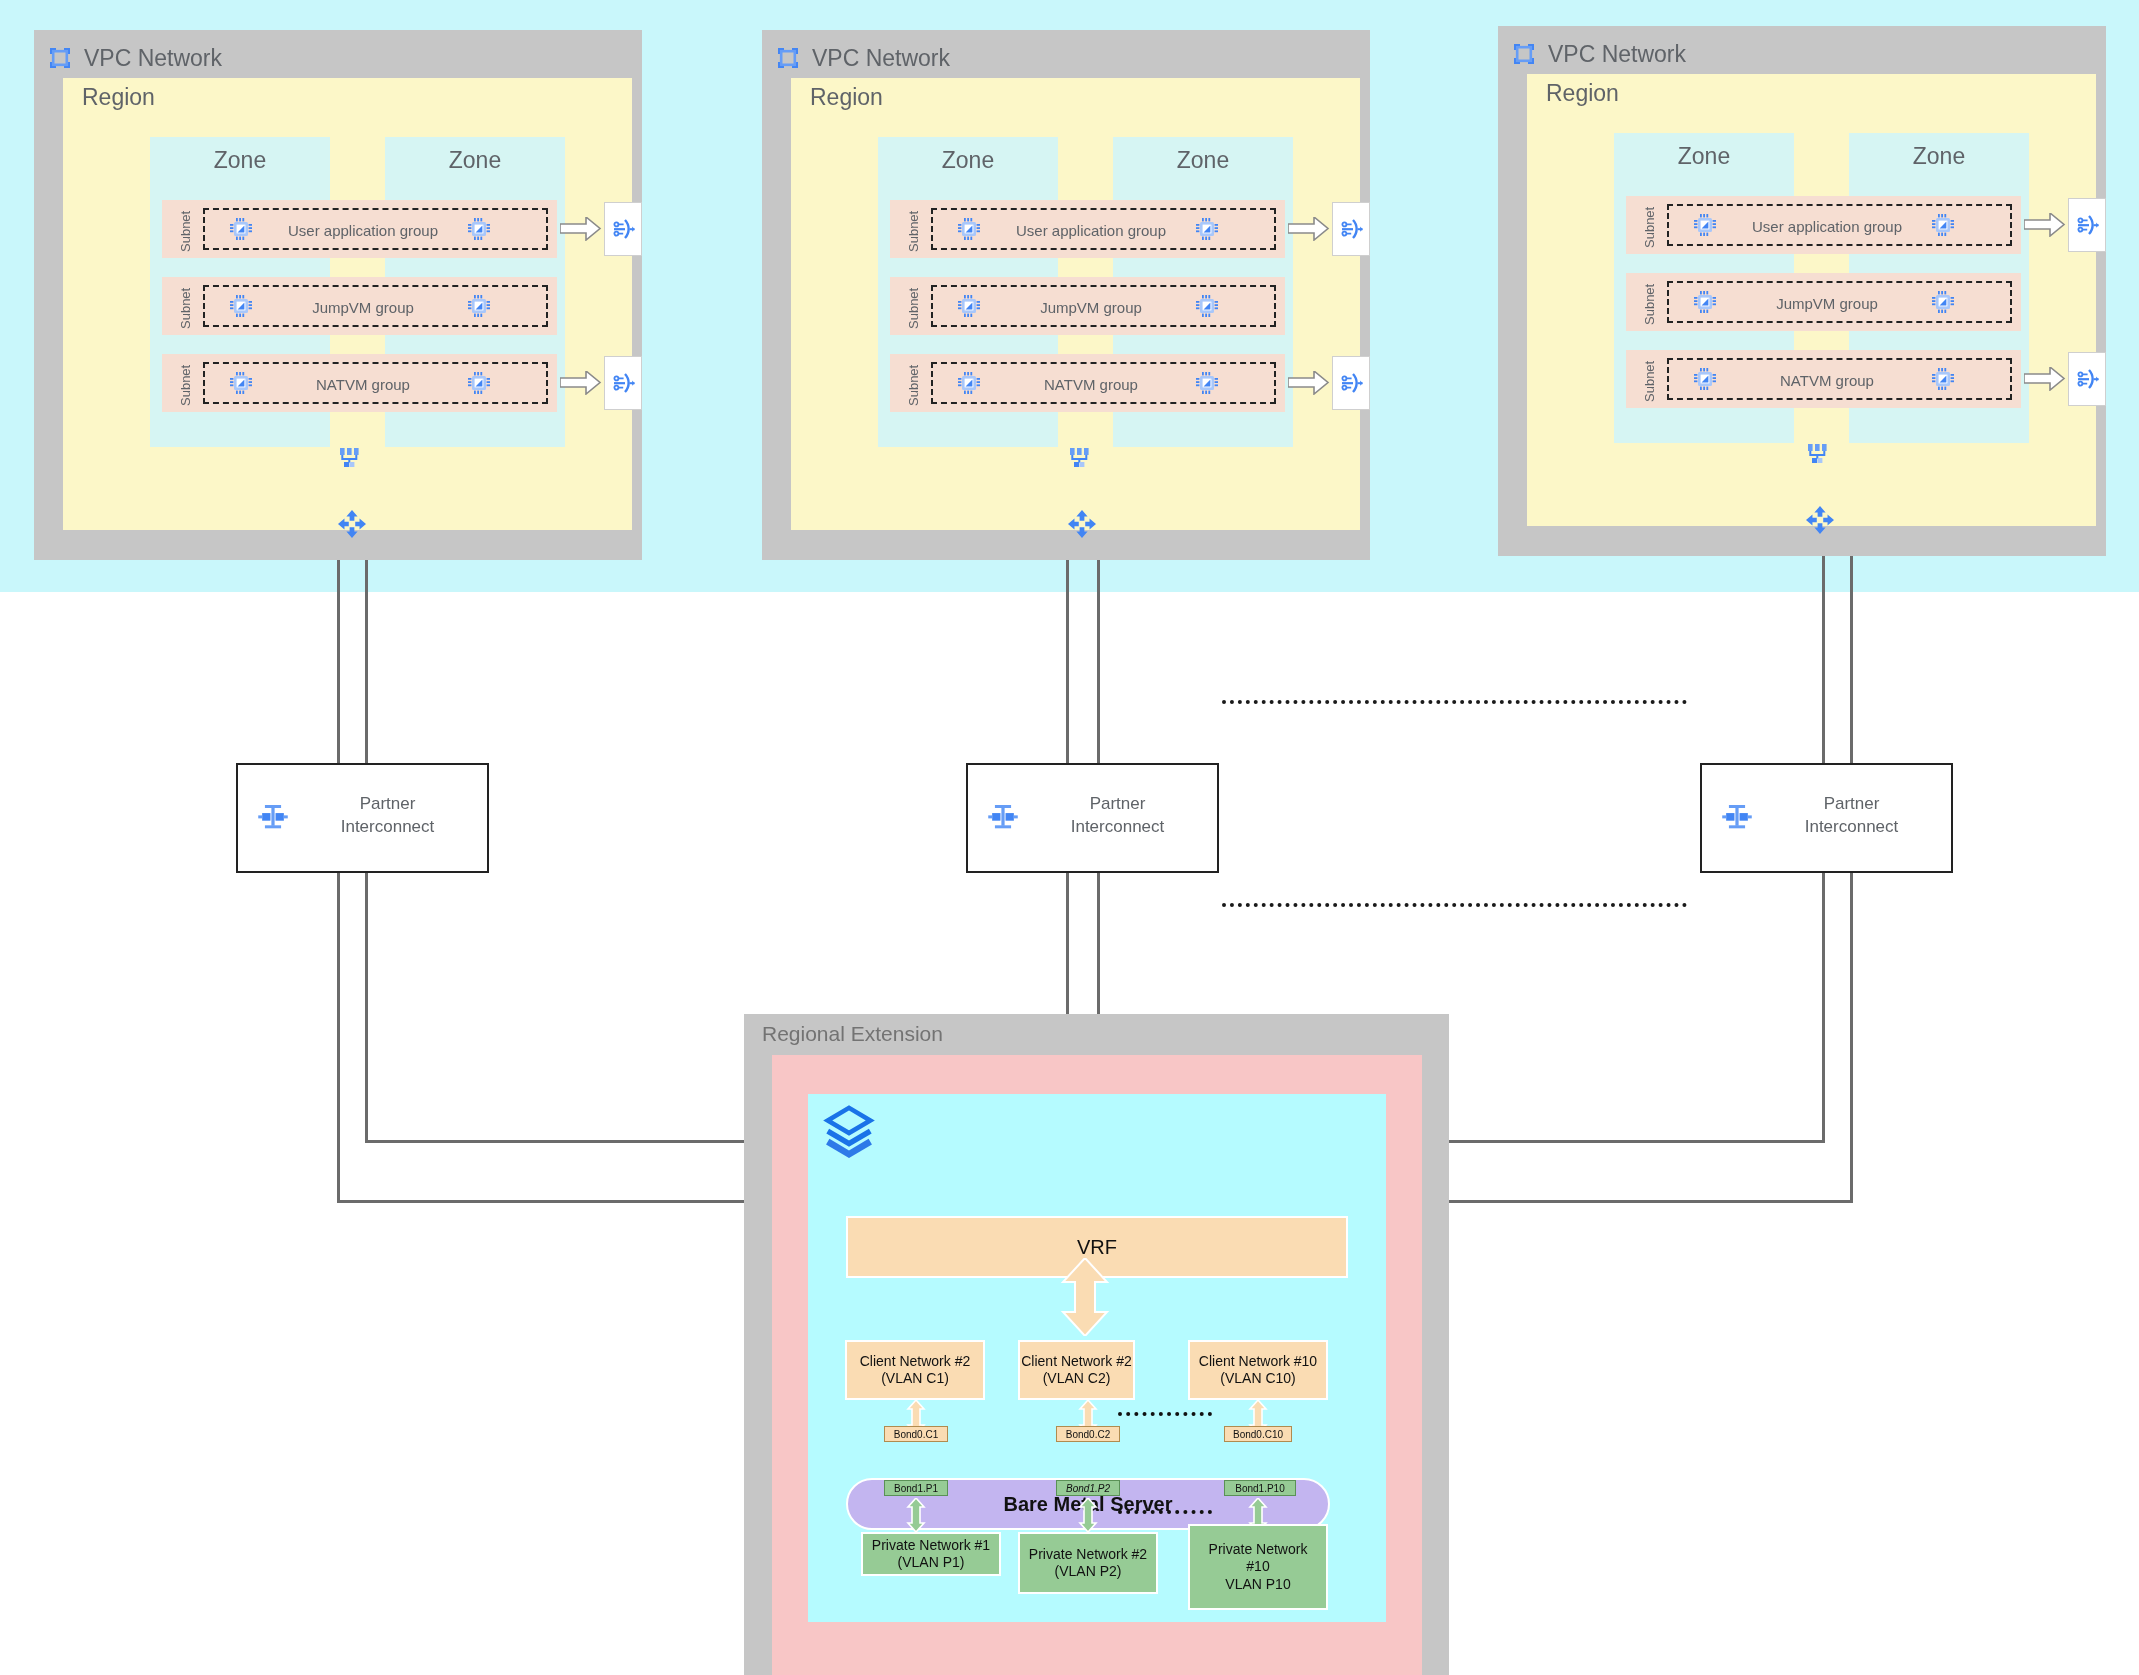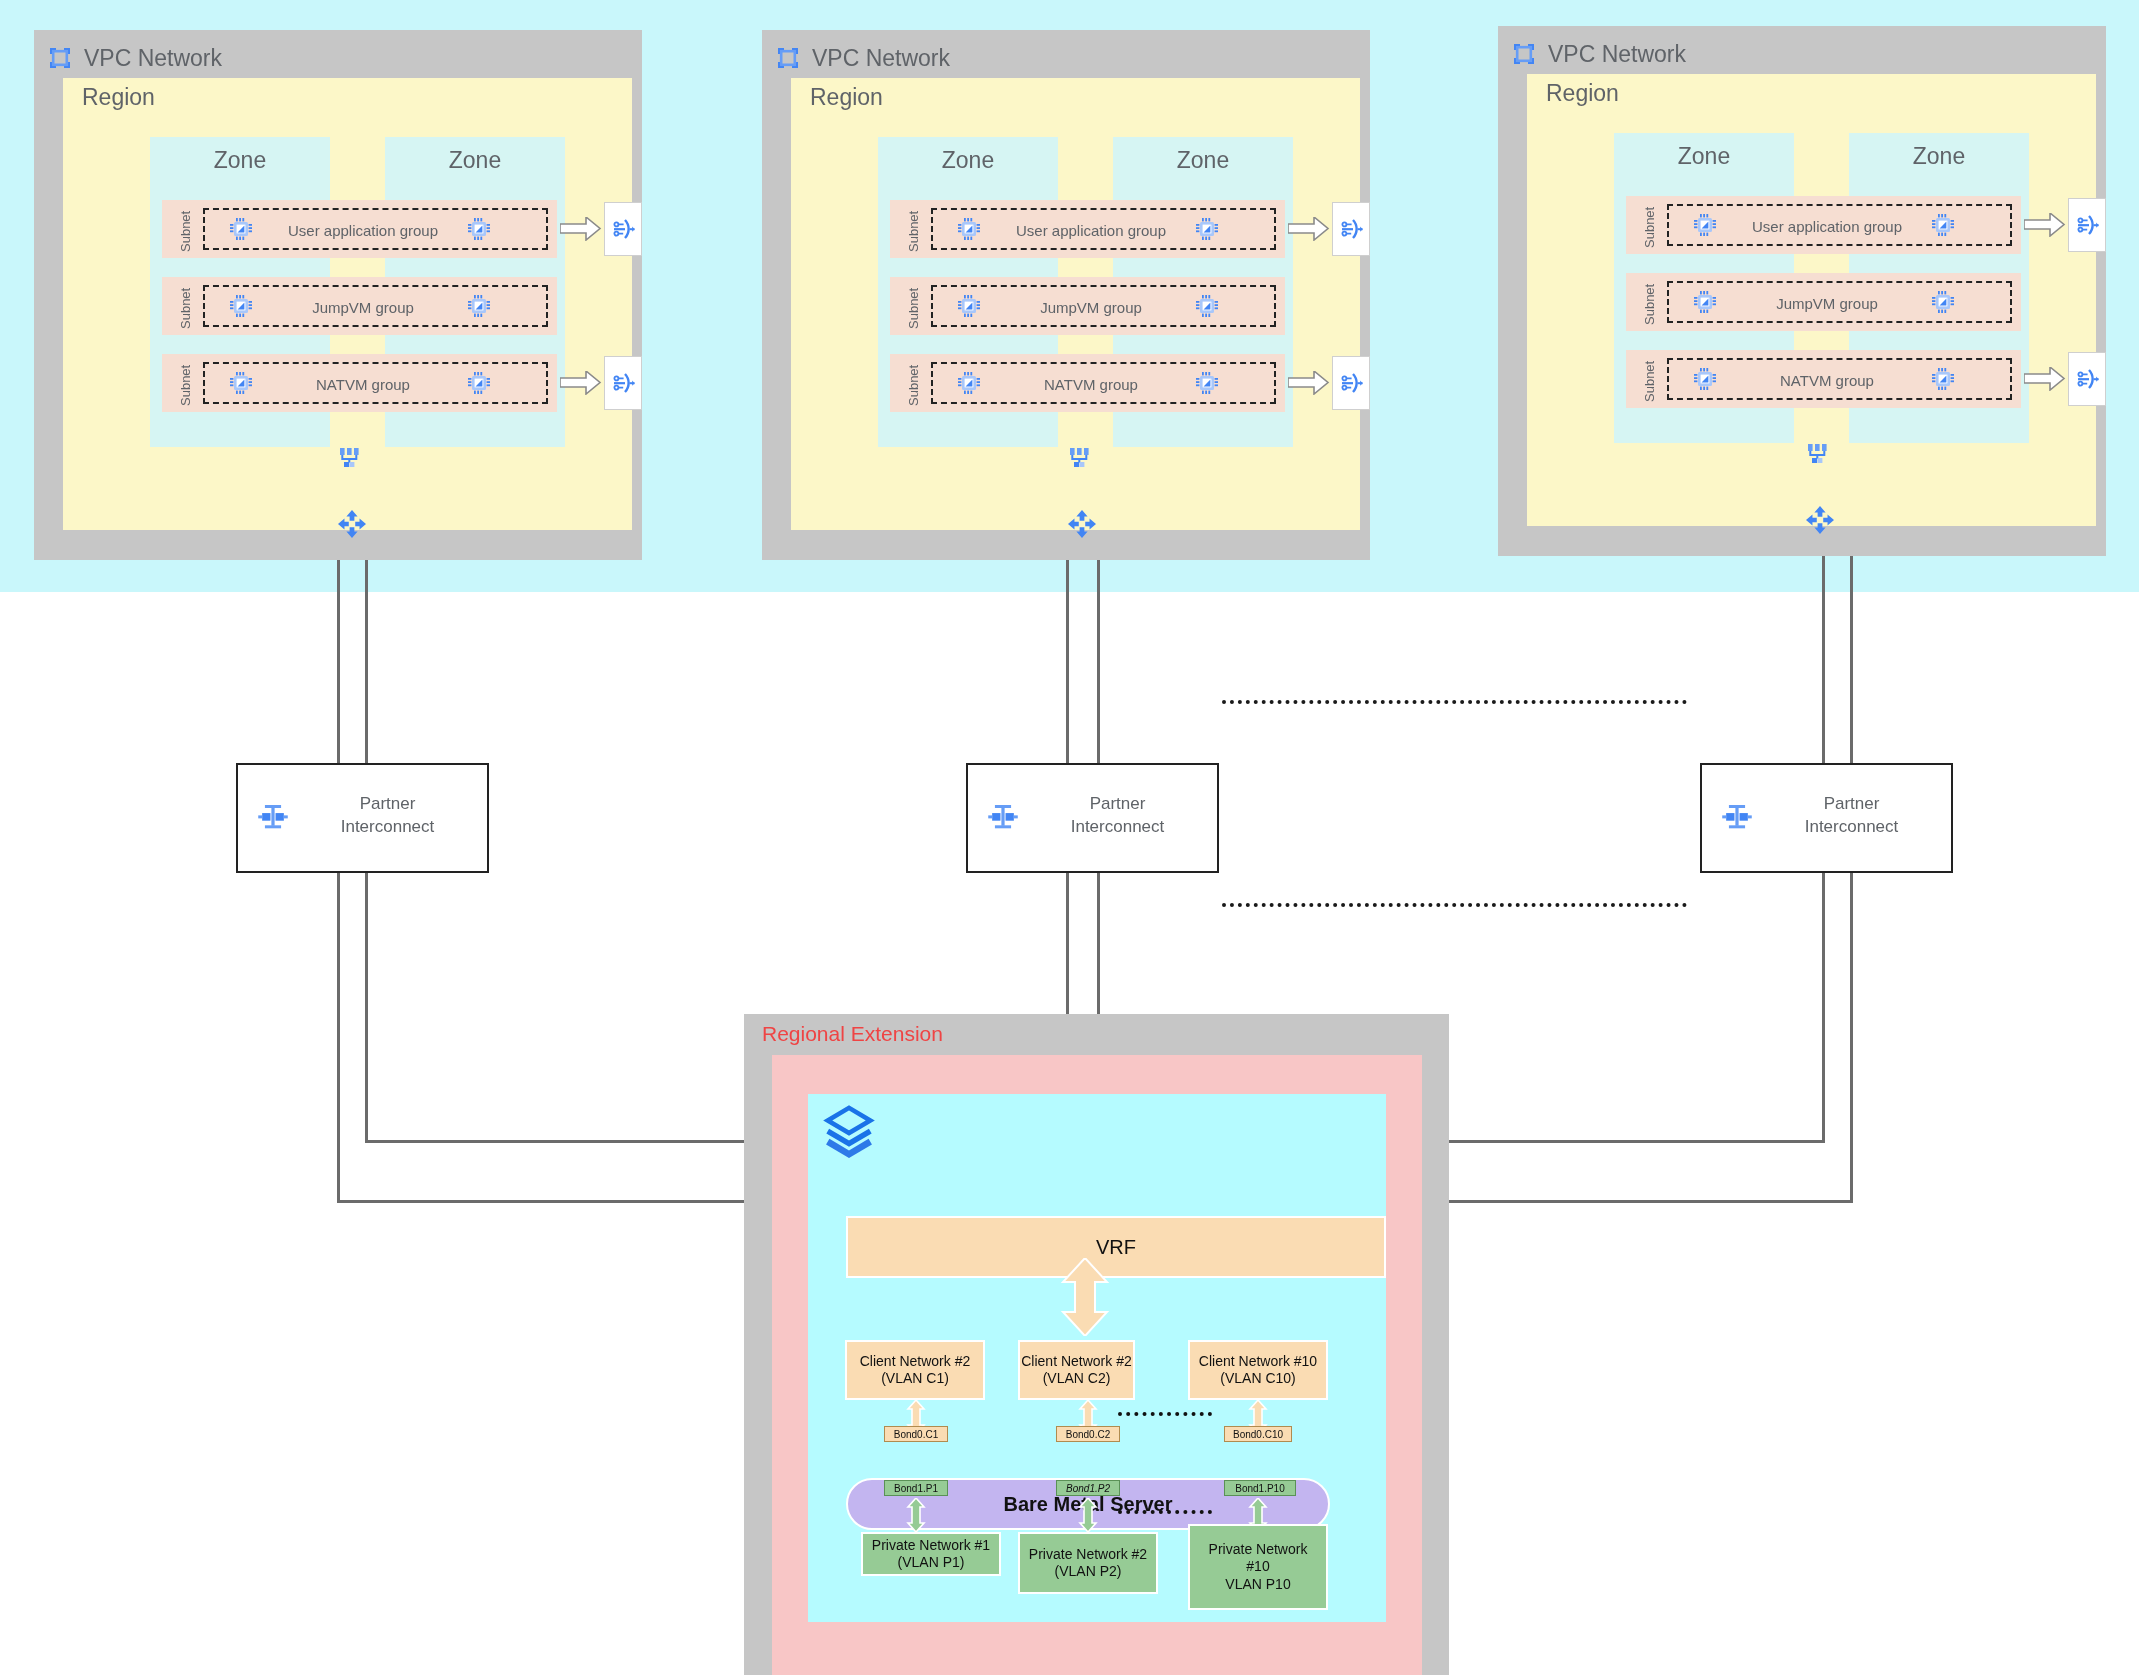--- a/index.html
+++ b/index.html
@@ -22,21 +22,21 @@
   .grp-label{font-size:15px;color:#5f6368;white-space:nowrap;}
   .vmico{width:26px;height:26px;}
   .natbox{background:#ffffff;border:1px solid #cfcfcf;box-sizing:border-box;}
   
   .pibox{background:#ffffff;border:2px solid #222;box-sizing:border-box;}
   .pi-label{font-size:17px;color:#5f6368;text-align:center;line-height:1.35;}
   .dotline{border-top:4px dotted #1a1a1a;}
   .line{background:#6b6b6b;}
   
   #re-outer{background:#c6c6c6;}
-  #re-title{font-size:21px;color:#ef4444;}
+  #re-title{font-size:21px;color:#737373;}
   #re-pink{background:#f8c6c6;}
   #re-cyan{background:#b5fbff;}
   #vrf{background:#fadcb3;border:2px solid #ffffff;box-sizing:border-box;
        font-size:20px;color:#111;display:flex;align-items:center;justify-content:center;}
   .cnet{background:#fadcb3;border:2px solid #ffffff;box-sizing:border-box;
         font-size:14px;color:#111;display:flex;align-items:center;justify-content:center;
         text-align:center;line-height:1.25;}
   .pnet{background:#96cb95;border:2px solid #ffffff;box-sizing:border-box;
         font-size:14px;color:#111;display:flex;align-items:center;justify-content:center;
         text-align:center;line-height:1.25;}
@@ -368,21 +368,21 @@
 </div>
 
 <div class="abs" id="re-outer" style="left:744px;top:1014px;width:705px;height:661px;"></div>
 <div class="abs" id="re-title" style="left:762px;top:1022px;">Regional Extension</div>
 <div class="abs" id="re-pink" style="left:772px;top:1055px;width:650px;height:620px;"></div>
 <div class="abs" id="re-cyan" style="left:808px;top:1094px;width:578px;height:528px;"></div>
 <svg class="abs" style="left:820px;top:1104px;" width="58" height="58" viewBox="0 0 30 28">
     <use href="#ico-layers"></use>
   </svg>
 
-<div class="abs" id="vrf" style="left:846px;top:1216px;width:540px;height:62px;">VRF</div>
+<div class="abs" id="vrf" style="left:846px;top:1216px;width:502px;height:62px;">VRF</div>
 
 <svg class="abs" style="left:1055px;top:1258px;" width="60" height="78" viewBox="0 0 60 78">
   <path d="M30 0l22 24H40v30h12L30 78 8 54h12V24H8z" fill="#fadcb3" stroke="#ffffff" stroke-width="2"></path>
 </svg>
 
 <div class="abs cnet" style="left:845px;top:1340px;width:140px;height:60px;">
   <div><span>Client Network #2</span><br><span>(VLAN C1)</span></div>
 </div>
 <div class="abs cnet" style="left:1018px;top:1340px;width:117px;height:60px;">
   <div><span>Client Network #2</span><br><span>(VLAN C2)</span></div>

